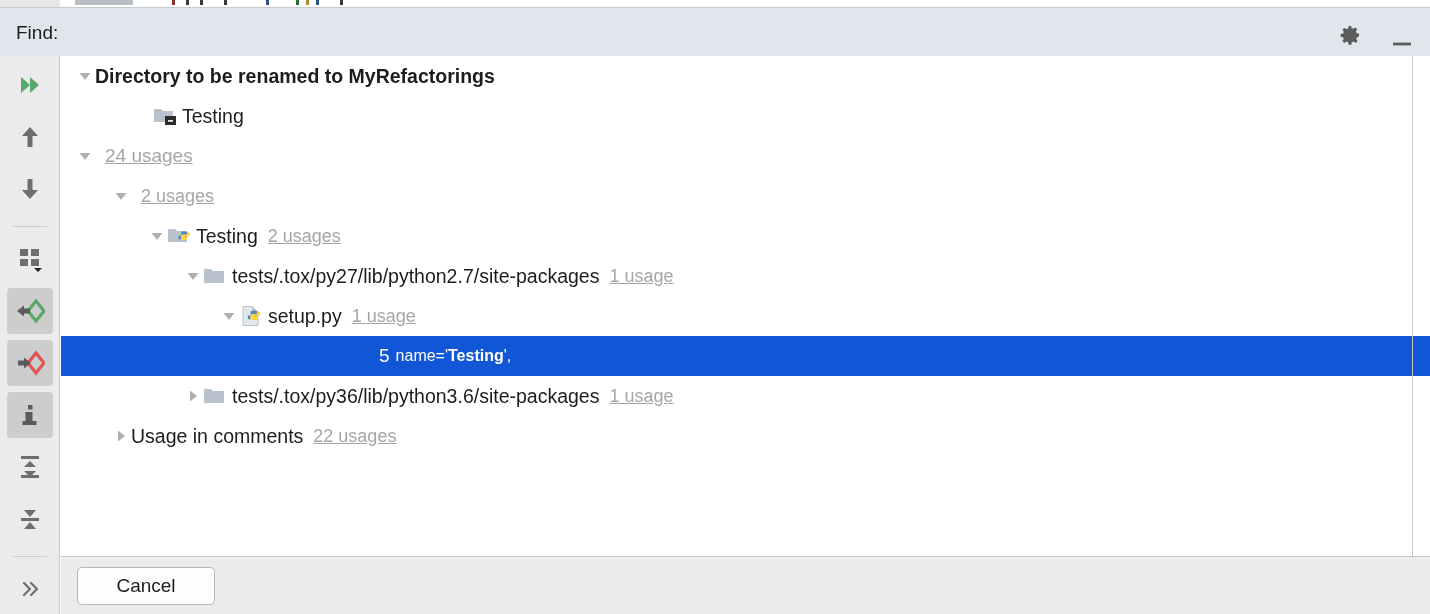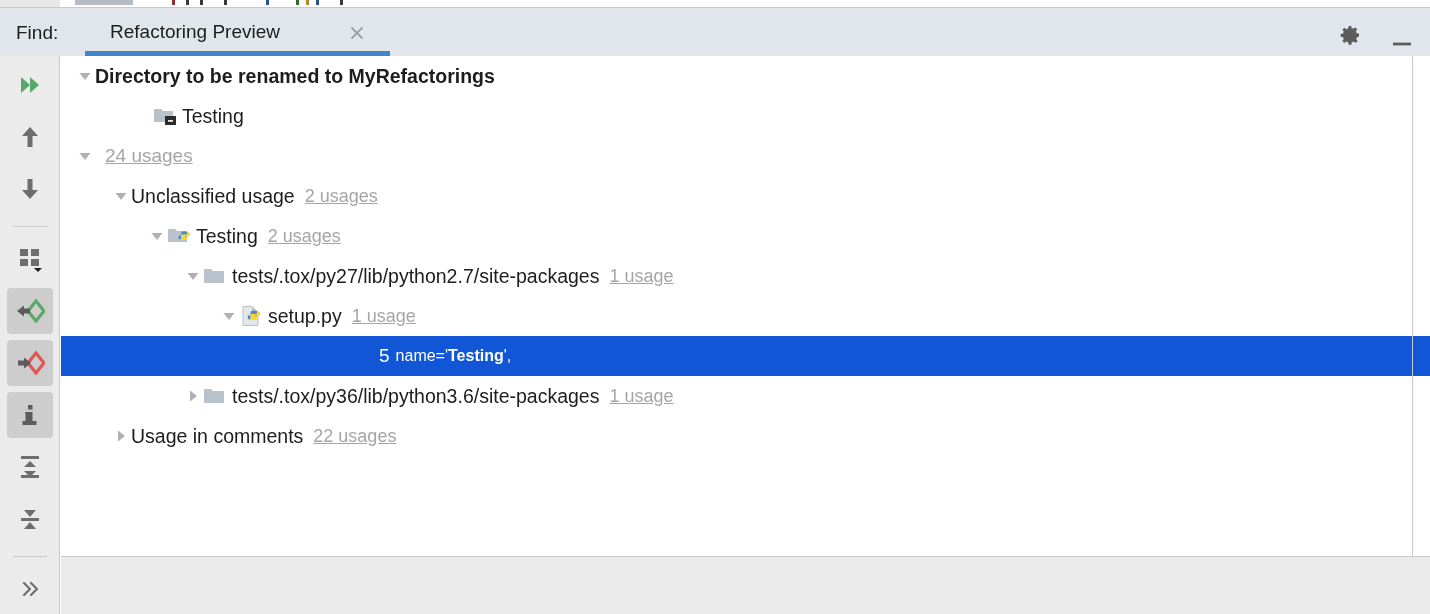--- a/index.html
+++ b/index.html
@@ -218,29 +218,20 @@
   <div class="tick" style="left:296px;background:#2f6b2f;"></div>
   <div class="tick" style="left:306px;background:#b08a2f;"></div>
   <div class="tick" style="left:316px;background:#2f4f8b;"></div>
   <div class="tick" style="left:340px;background:#3a3a3a;"></div>
 </div>
 
 <div id="find-header">
 
   <div id="find-label">Find:</div>
 
-  <div id="tab-refactoring-preview">
-    <div class="tab-label">Refactoring Preview</div>
-    <div id="tab-close-icon">
-      <svg width="16" height="16" viewBox="0 0 16 16">
-        <path d="M3 3 L13 13 M13 3 L3 13" stroke="#9aa0a6" stroke-width="1.8" stroke-linecap="round" fill="none"></path>
-      </svg>
-    </div>
-    <div id="tab-underline"></div>
-  </div>
 
   <div id="gear-icon">
     <svg width="24" height="24" viewBox="0 0 24 24">
       <path fill="#5c5c5c" d="M12 8.3a3.7 3.7 0 1 0 0 7.4 3.7 3.7 0 0 0 0-7.4zm0 5.6a1.9 1.9 0 1 1 0-3.8 1.9 1.9 0 0 1 0 3.8z"></path>
       <path fill="#5c5c5c" d="M21 13.4v-2.8l-2.4-.4a6.9 6.9 0 0 0-.76-1.83l1.42-2-1.98-1.98-2 1.42a6.9 6.9 0 0 0-1.83-.76L13.4 3h-2.8l-.4 2.4a6.9 6.9 0 0 0-1.83.76l-2-1.42L4.39 6.72l1.42 2a6.9 6.9 0 0 0-.76 1.83L2.65 11v2.8l2.4.4c.16.65.42 1.26.76 1.83l-1.42 2 1.98 1.98 2-1.42c.57.34 1.18.6 1.83.76l.4 2.4h2.8l.4-2.4c.65-.16 1.26-.42 1.83-.76l2 1.42 1.98-1.98-1.42-2c.34-.57.6-1.18.76-1.83l2.05-.4z"></path>
     </svg>
   </div>
 
   <div id="minimize-icon">
     <svg width="24" height="24" viewBox="0 0 24 24">
@@ -365,21 +356,20 @@
         <span class="row-count big">24 usages</span>
       </div>
     </div>
     <div class="tree-row" style="top: 120px;">
       <div class="row-inner" style="left: 50px;">
         <div class="twisty">
           <svg width="14" height="14" viewBox="0 0 14 14">
             <path d="M1.5 4 L12.5 4 L7 11 Z" fill="#b0b0b0"></path>
           </svg>
         </div>
-        <span class="row-text">Unclassified usage</span>
         <span class="row-count">2 usages</span>
       </div>
     </div>
     <div class="tree-row" style="top: 160px;">
       <div class="row-inner" style="left: 86px;">
         <div class="twisty">
           <svg width="14" height="14" viewBox="0 0 14 14">
             <path d="M1.5 4 L12.5 4 L7 11 Z" fill="#b0b0b0"></path>
           </svg>
         </div>
@@ -459,13 +449,14 @@
           </svg>
         </div>
         <span class="row-text">Usage in comments</span>
         <span class="row-count">22 usages</span>
       </div>
     </div>
   </div>
 <div id="panel-right-edge"></div>
 
 <div id="button-bar">
+  <button id="cancel-button" class="dlg-btn">Cancel</button>
 </div>
 
 </body></html>

